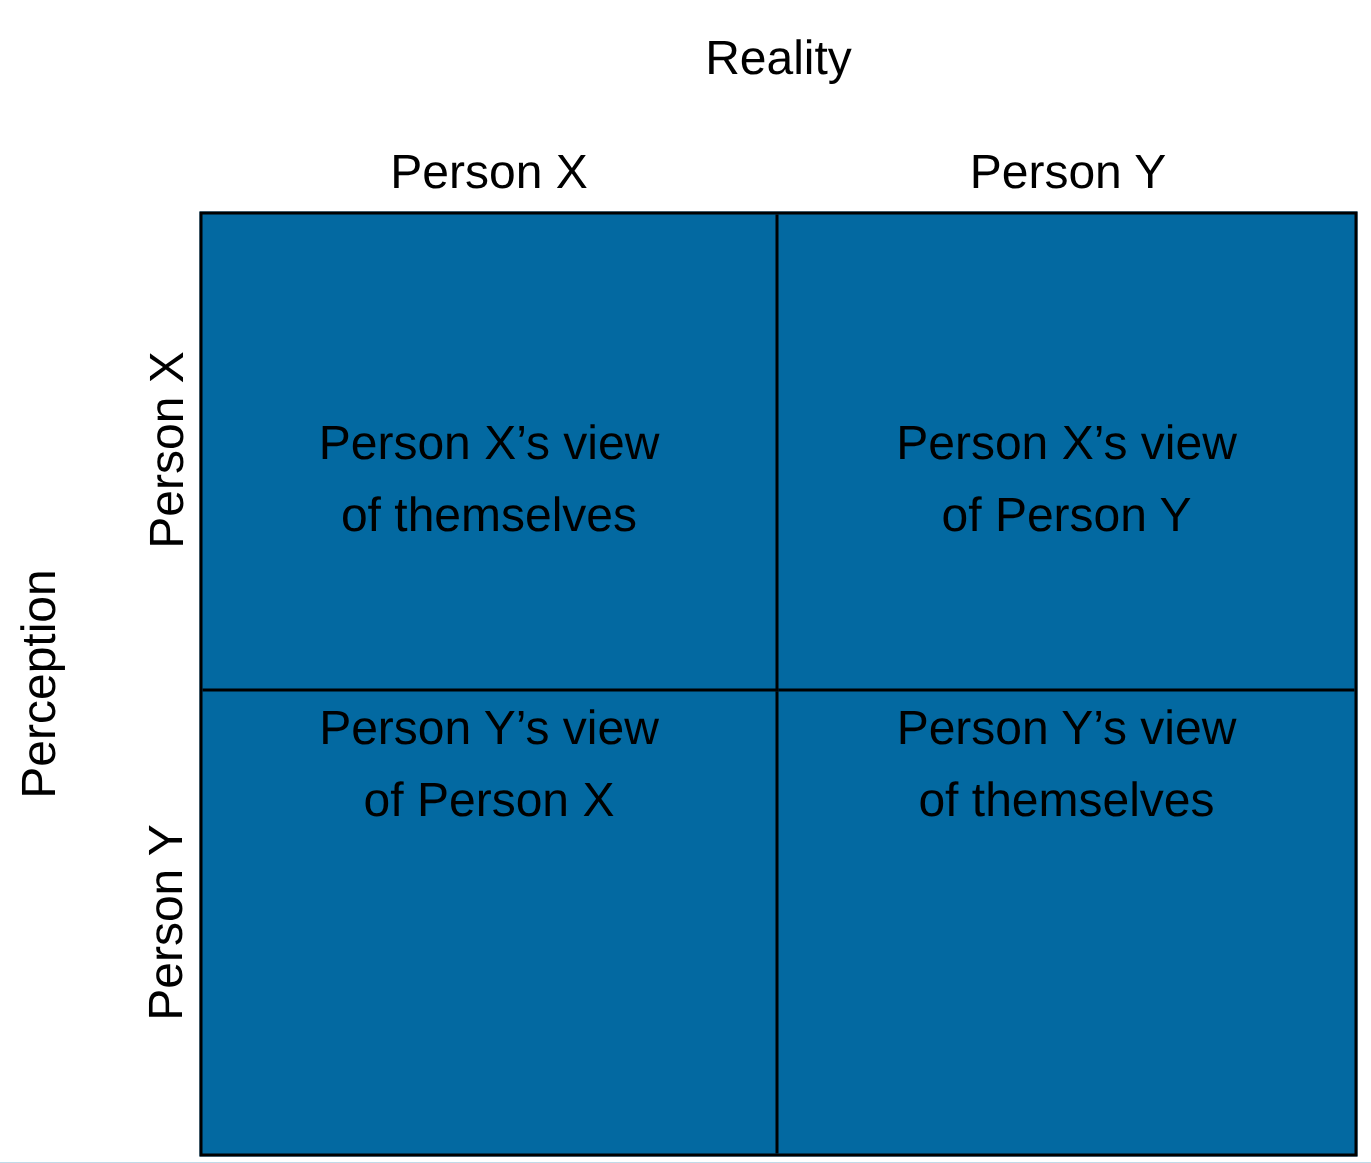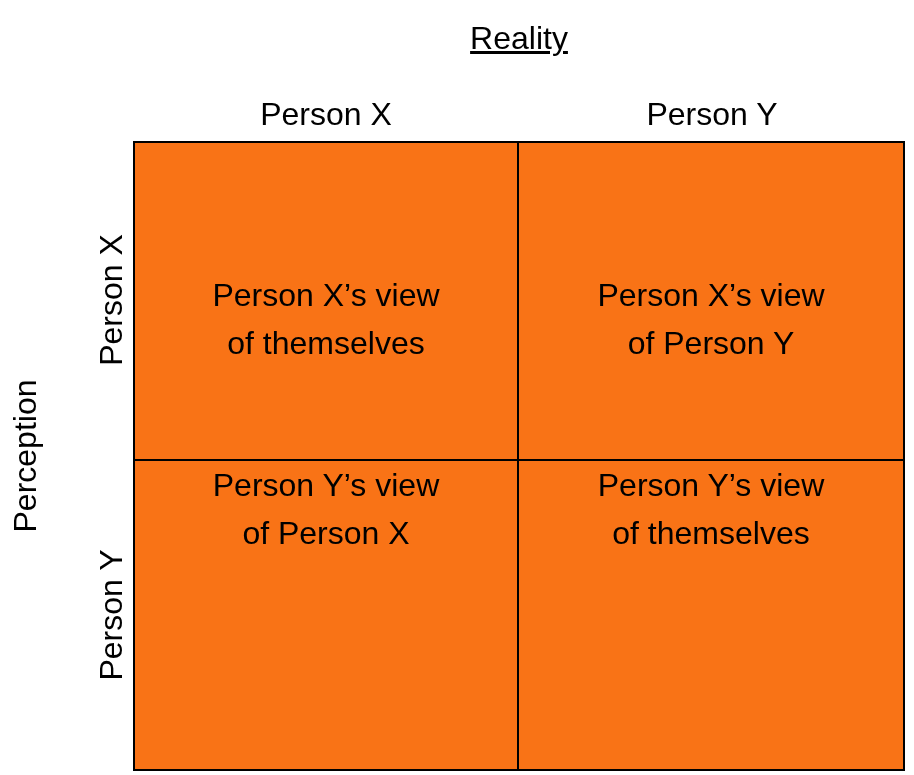--- a/index.html
+++ b/index.html
@@ -27,21 +27,20 @@
   .axis-title-top {
     position: absolute;
     left: 133px;
     top: 18px;
     width: 772px;
     text-align: center;
     font-size: 32px;
     line-height: 40px;
     font-weight: 400;
     white-space: nowrap;
-    text-decoration: underline;
   }
 
   
   .col-headers {
     position: absolute;
     left: 133px;
     top: 92px;
     width: 772px;
     height: 44px;
     display: flex;
@@ -107,21 +106,21 @@
     position: absolute;
     left: 133px;
     top: 141px;
     width: 772px;
     height: 630px;
     box-sizing: border-box;
     border: 2px solid #000000;
     display: grid;
     grid-template-columns: 1fr 1fr;
     grid-template-rows: 318px 1fr;
-    background: #f97316;
+    background: #0369a1;
   }
   .cell {
     box-sizing: border-box;
     position: relative;
     display: flex;
     align-items: flex-start;
     justify-content: center;
     overflow: hidden;
   }
   .cell-r1c1 { border-right: 2px solid #000000; border-bottom: 2px solid #000000; }

